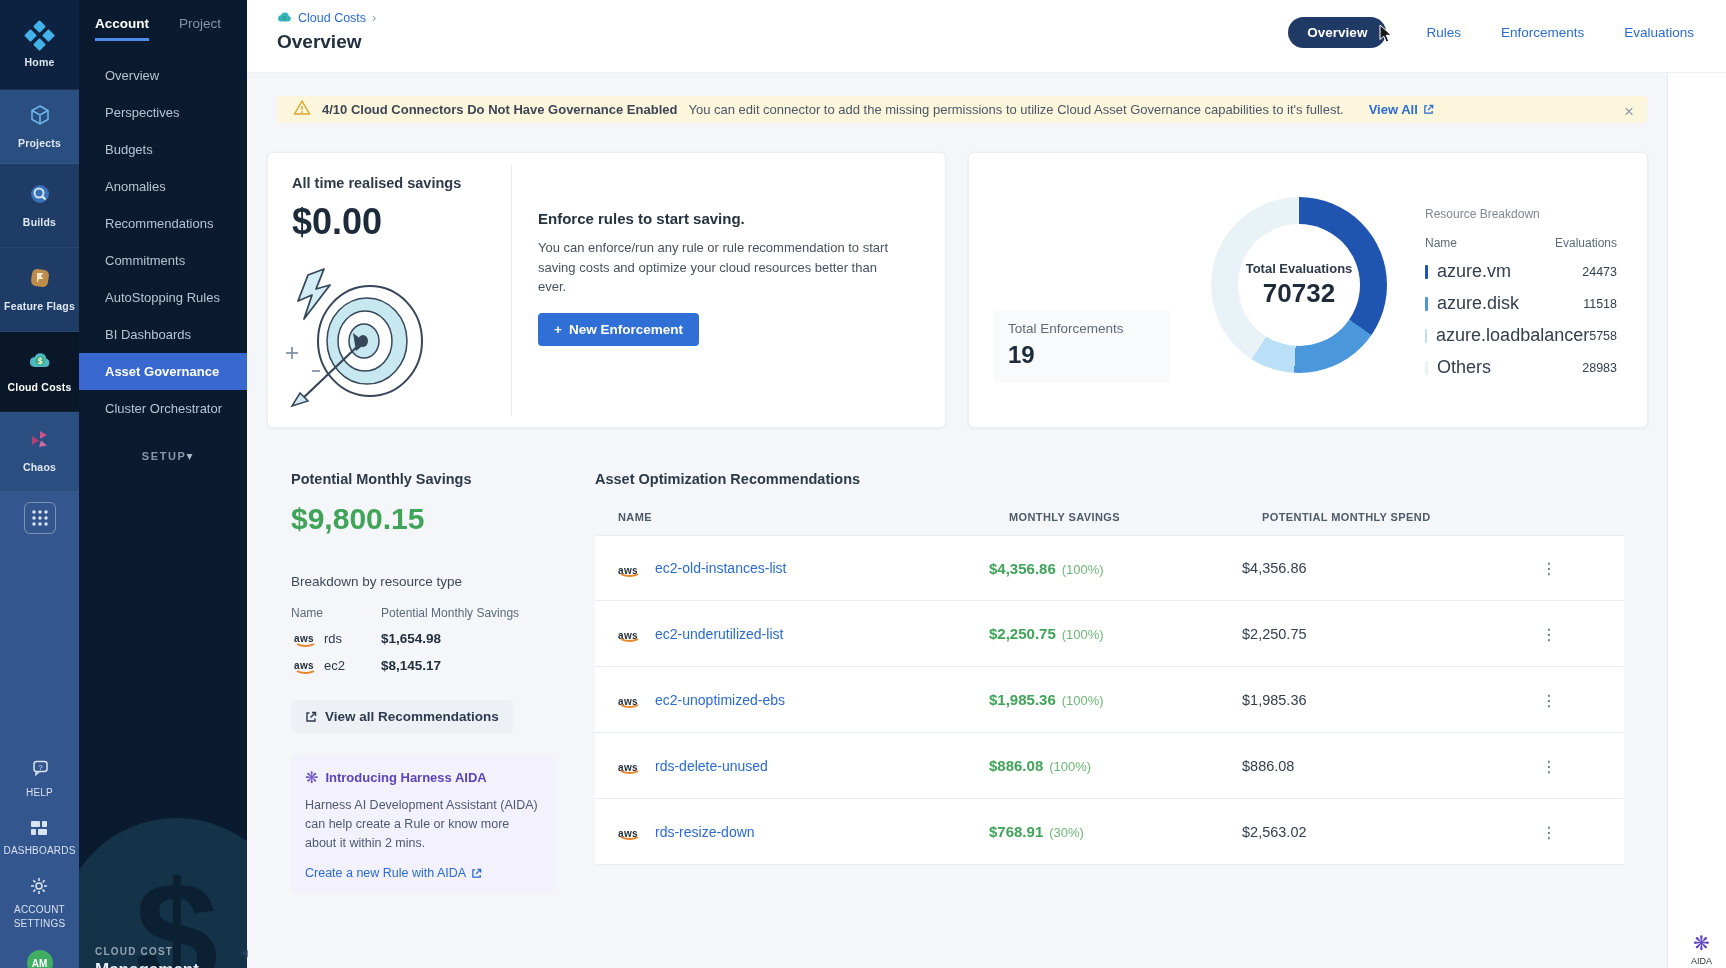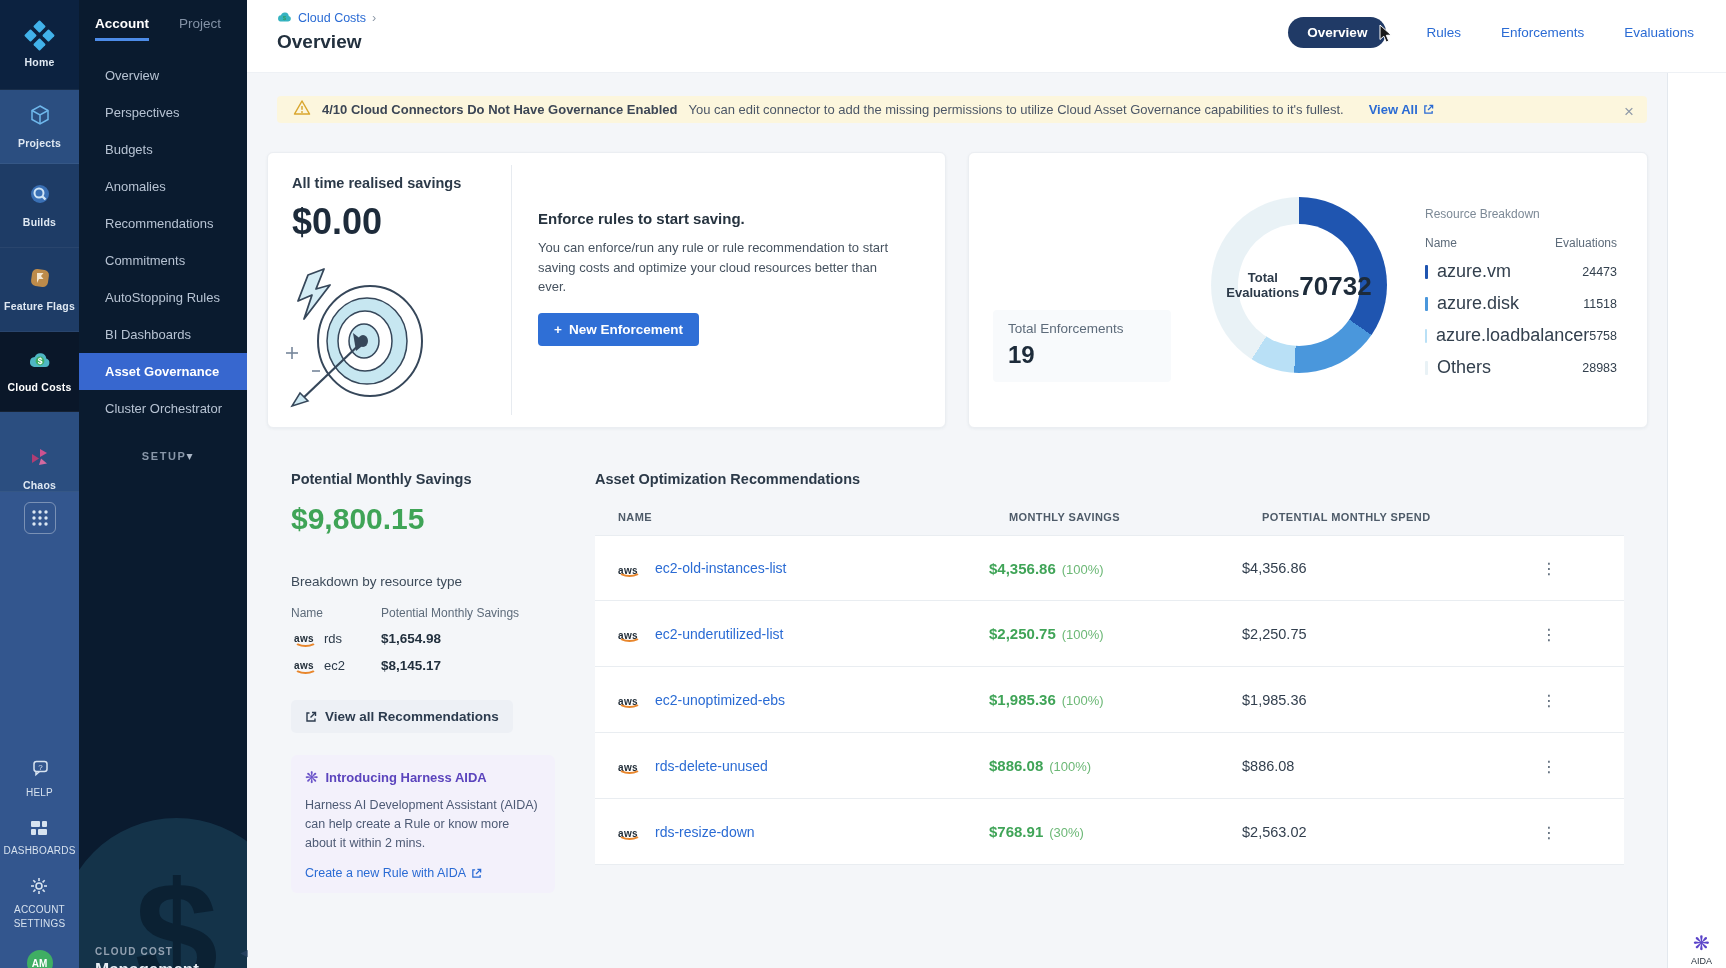--- a/index.html
+++ b/index.html
@@ -10,21 +10,21 @@
   
   .rail { position:absolute; left:0; top:0; bottom:0; width:79px; display:flex; flex-direction:column; background:#0c2240; z-index:5; }
   .rail-item { display:flex; flex-direction:column; align-items:center; justify-content:center; gap:7px; cursor:pointer; border-bottom:1px solid rgba(255,255,255,.05); }
   .rail-label { font-size:10.5px; color:#dfe8f2; font-weight:700; letter-spacing:.2px; }
   .m-home { height:90px; background:#0c2240; }
   .m-projects { height:74px; background:#2b4e80; }
   .m-builds { height:84px; background:#1e3c66; }
   .m-ff { height:84px; background:#1e3c66; }
   .m-cc { height:80px; background:#0a1729; }
   .m-cc .rail-label { color:#ffffff; }
-  .m-chaos { height:80px; background:#2b4e80;justify-content:flex-end; }
+  .m-chaos { height:80px; background:#2b4e80; }
   .rail-rest { flex:1; background:#33568e; display:flex; flex-direction:column; align-items:center; padding-top:10px; }
   .grid-btn { width:32px; height:32px; border:1px solid rgba(255,255,255,.35); border-radius:6px; display:flex; align-items:center; justify-content:center; cursor:pointer; }
   .rail-rest .spacer { flex:1; }
   .rail-small { display:flex; flex-direction:column; align-items:center; gap:5px; margin-bottom:20px; cursor:pointer; }
   .rail-small .rail-label { font-size:10px; font-weight:400; color:#d6e1ee; line-height:1.25; }
   .home-logo { width:27px; height:27px; position:relative; }
   .home-logo i { position:absolute; width:9px; height:9px; background:#41b2ea; transform:rotate(45deg); border-radius:1px; }
   .avatar { width:26px; height:26px; border-radius:50%; background:#3fae63; color:#fff; font-size:10px; font-weight:700; display:flex; align-items:center; justify-content:center; margin-bottom:-8px; cursor:pointer; }
 
   
@@ -74,21 +74,21 @@
   .cA-illustration { position:absolute; left:10px; top:110px; }
   .cA-div { position:absolute; left:243px; top:12px; bottom:12px; width:1px; background:#e7ebf0; }
   .cA-h { position:absolute; left:270px; top:57px; font-size:15px; font-weight:700; color:#26333f; }
   .cA-p { position:absolute; left:270px; top:85px; width:360px; font-size:13px; color:#46525f; line-height:1.5; }
   .cA-btn { position:absolute; left:270px; top:160px; display:inline-flex; align-items:center; gap:7px; background:#2f6fd6; color:#fff; border:none; border-radius:4px; padding:9px 16px; font-size:13.5px; font-weight:600; cursor:pointer; font-family:inherit; }
 
   .stat-panel { position:absolute; left:24px; width:178px; height:72px; background:#f8fafc; border-radius:4px; padding:11px 15px; }
   .stat-label { font-size:13.5px; color:#5d6b7a; }
   .stat-value { font-size:24px; font-weight:700; color:#1d2b3a; margin-top:5px; }
   .donut { position:absolute; left:242px; top:44px; width:176px; height:176px; border-radius:50%; }
-  .donut-hole { position:absolute; inset:27px; background:#fff; border-radius:50%; display:flex; flex-direction:row; align-items:center; justify-content:center;text-align:center; }
+  .donut-hole { position:absolute; inset:27px; background:#fff; border-radius:50%; display:flex; flex-direction:column; align-items:center; justify-content:center;text-align:center; }
   .donut-hole .dl { font-size:13px; font-weight:700; color:#2c3a49; }
   .donut-hole .dv { font-size:26px; font-weight:700; color:#1d2b3a; margin-top:2px; }
   .legend { position:absolute; left:456px; top:54px; width:192px; }
   .legend .lt { font-size:12px; color:#7c8996; }
   .legend .lhead { display:flex; justify-content:space-between; margin-top:15px; font-size:12px; color:#5d6b7a; }
   .lrow { display:flex; align-items:center; margin-top:11px; }
   .lswatch { width:3px; height:14px; border-radius:1px; margin-right:9px; }
   .lname { font-size:18px; color:#33404e; flex:1; }
   .lval { font-size:12.5px; color:#33404e; }
 

